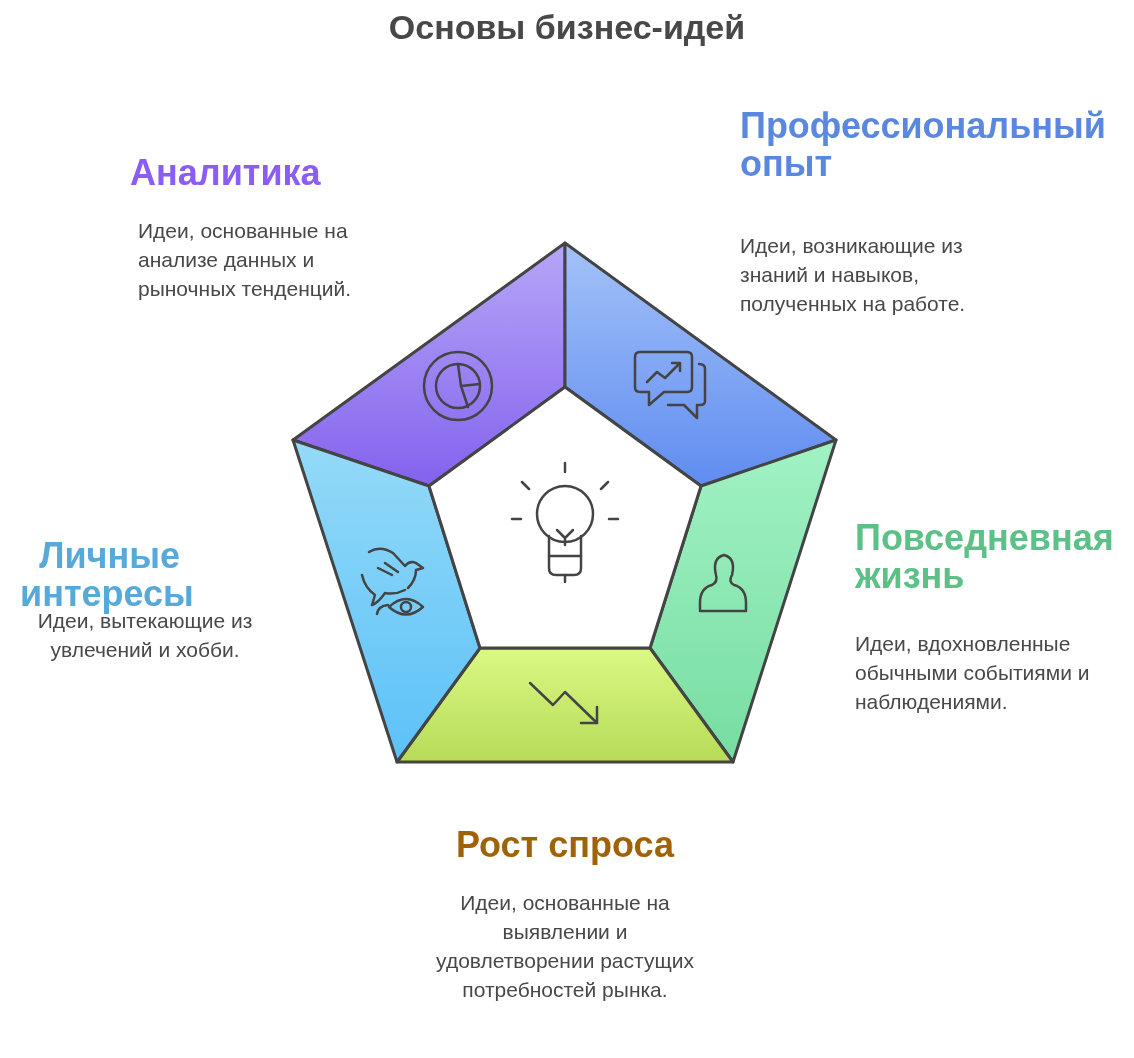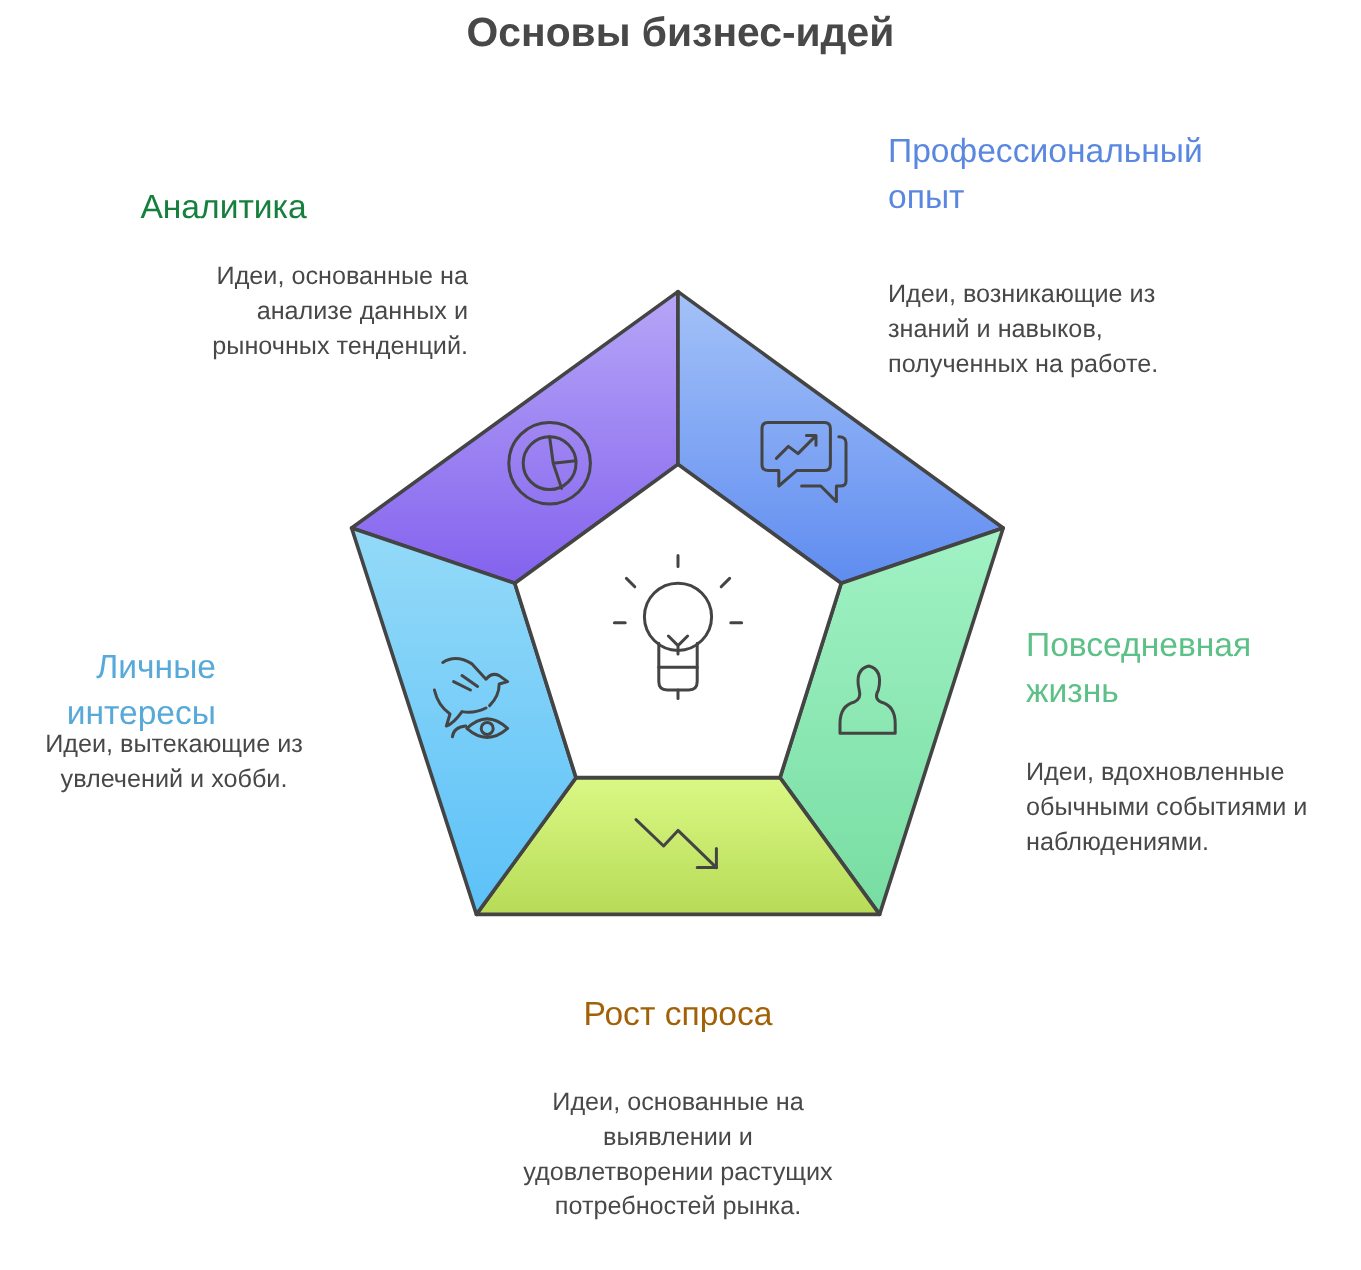--- a/index.html
+++ b/index.html
@@ -1,18 +1,18 @@
 <!DOCTYPE html>
 <html><head>
 <meta charset="utf-8">
 <style>
   html,body{margin:0;padding:0;background:#ffffff;}
   body{width:1134px;height:1058px;position:relative;overflow:hidden;font-family:"Liberation Sans",sans-serif;}
   .title{position:absolute;left:0;top:8px;width:1134px;text-align:center;font-size:34px;font-weight:bold;color:#484848;}
-  .lbl{position:absolute;font-size:28px;font-weight:normal;line-height:38px;}
+  .lbl{position:absolute;font-size:36px;font-weight:bold;line-height:38px;}
   .desc{position:absolute;font-size:21px;line-height:29px;color:#484848;}
   svg.diagram{position:absolute;left:0;top:0;}
 </style>
 </head>
 <body>
 
 <div class="title">Основы бизнес-идей</div>
 
 <svg class="diagram" width="1134" height="1058" viewBox="0 0 1134 1058">
   <defs>
@@ -80,26 +80,26 @@
 
     <g>
       <path d="M369,552 Q380,545 393,553 L405,566 Q410,560 416,563 L423,568 L416,570 Q416,580 408,588 M398,572 L385,563 M378,568 L392,575 M405,590 Q395,595 385,593 Q378,603 372,605 L375,595 Q365,588 362,575"></path>
       <path d="M388,605 Q378,606 377,614"></path>
       <path d="M389,607 Q406,591 423,607 Q406,622 389,607 Z"></path>
       <circle cx="406" cy="607" r="5"></circle>
     </g>
   </g>
 </svg>
 
-<div class="lbl" style="left:117px;top:154px;color:#15803d;">Аналитика</div>
-<div class="desc" style="left:138px;top:216px;width:252px;text-align:right;">Идеи, основанные на анализе данных и рыночных тенденций.</div>
+<div class="lbl" style="left:130px;top:154px;color:#8b5cf6;">Аналитика</div>
+<div class="desc" style="left:138px;top:216px;width:252px;text-align:left;">Идеи, основанные на анализе данных и рыночных тенденций.</div>
 
 <div class="lbl" style="left:740px;top:107px;width:320px;color:#5A88E0;">Профессиональный опыт</div>
 <div class="desc" style="left:740px;top:216px;width:265px;margin-top:15px;">Идеи, возникающие из знаний и навыков, полученных на работе.</div>
 
 <div class="lbl" style="left:855px;top:519px;width:240px;color:#5CC087;">Повседневная жизнь</div>
 <div class="desc" style="left:855px;top:629px;width:270px;">Идеи, вдохновленные обычными событиями и наблюдениями.</div>
 
 <div class="lbl" style="left:400px;top:826px;width:330px;text-align:center;color:#a16207;">Рост спроса</div>
-<div class="desc" style="left:425px;top:888px;width:280px;text-align:center;margin-top:16px;">Идеи, основанные на выявлении и удовлетворении растущих потребностей рынка.</div>
+<div class="desc" style="left:425px;top:888px;width:280px;text-align:center;">Идеи, основанные на выявлении и удовлетворении растущих потребностей рынка.</div>
 
 <div class="lbl" style="left:20px;top:537px;width:160px;text-align:right;color:#56A9D9;">Личные интересы</div>
 <div class="desc" style="left:15px;top:606px;width:260px;text-align:center;">Идеи, вытекающие из увлечений и хобби.</div>
 
 </body></html>

